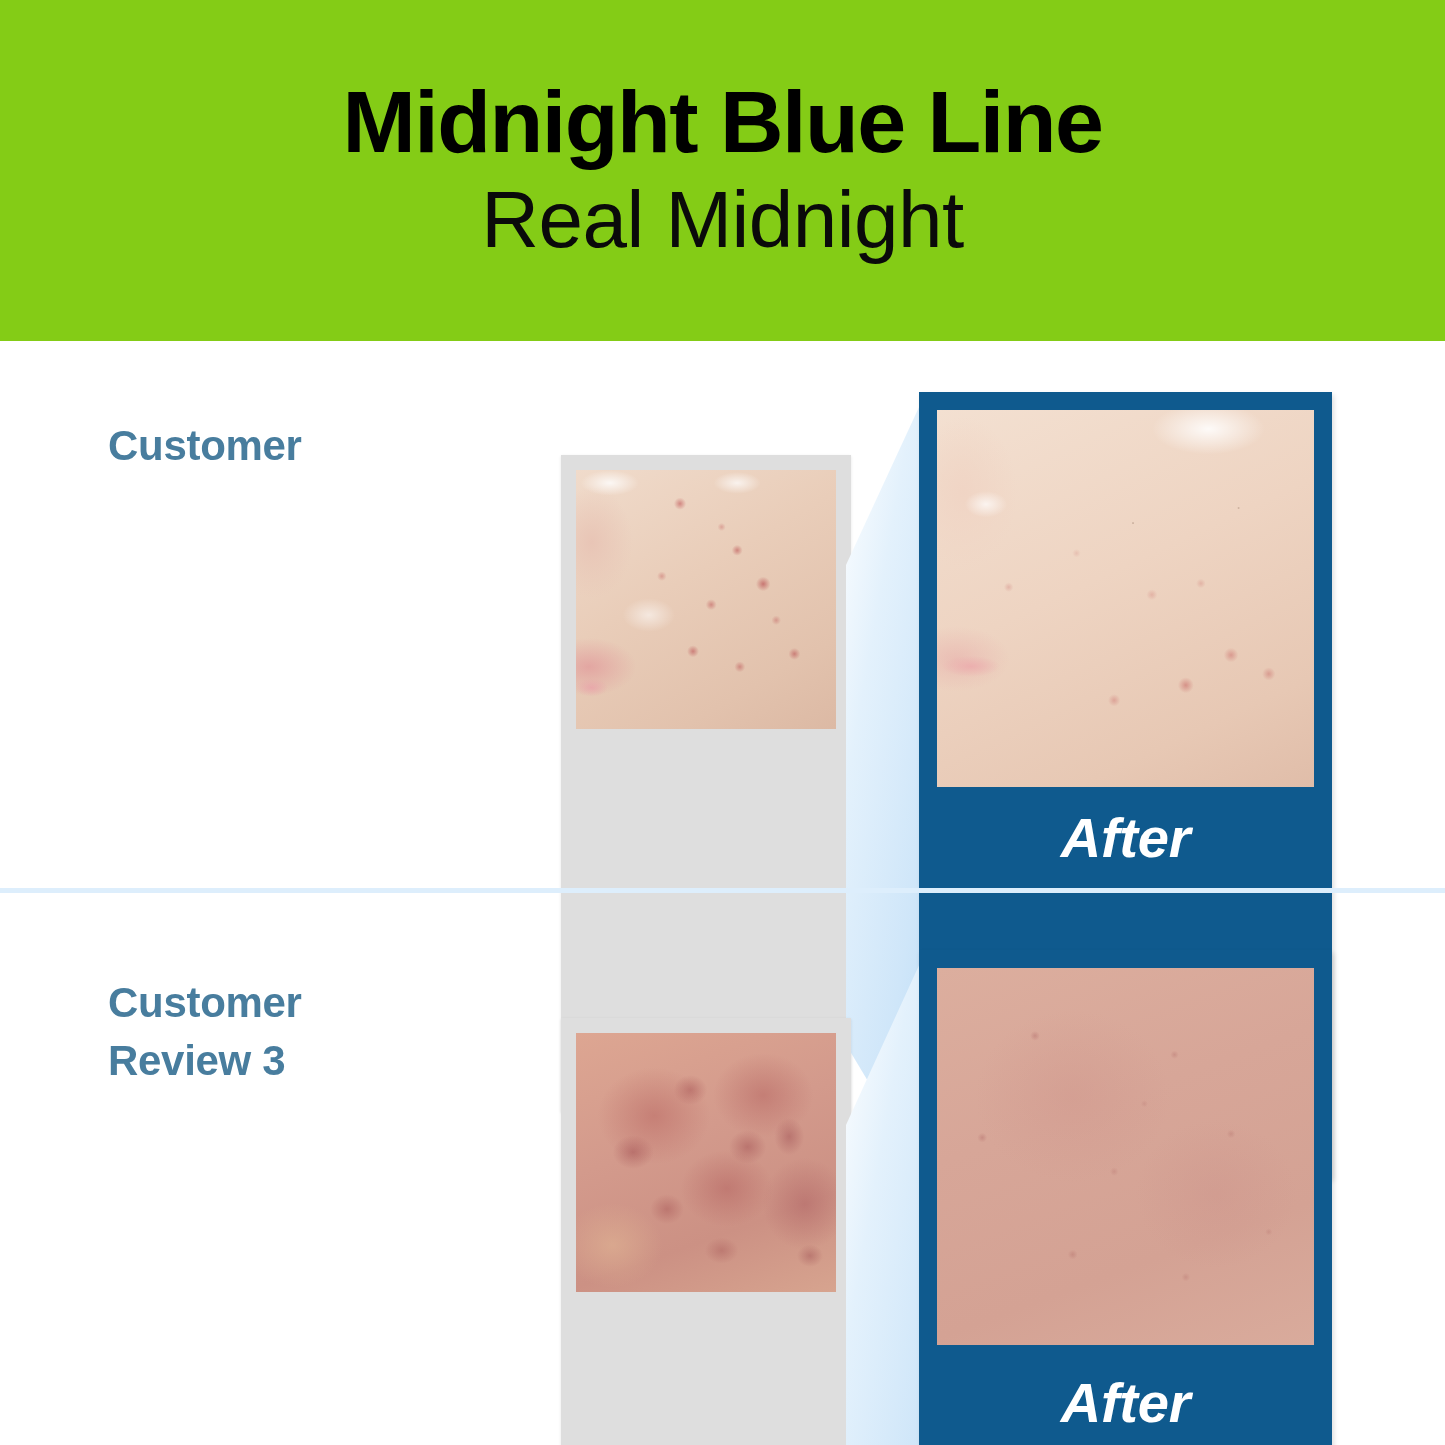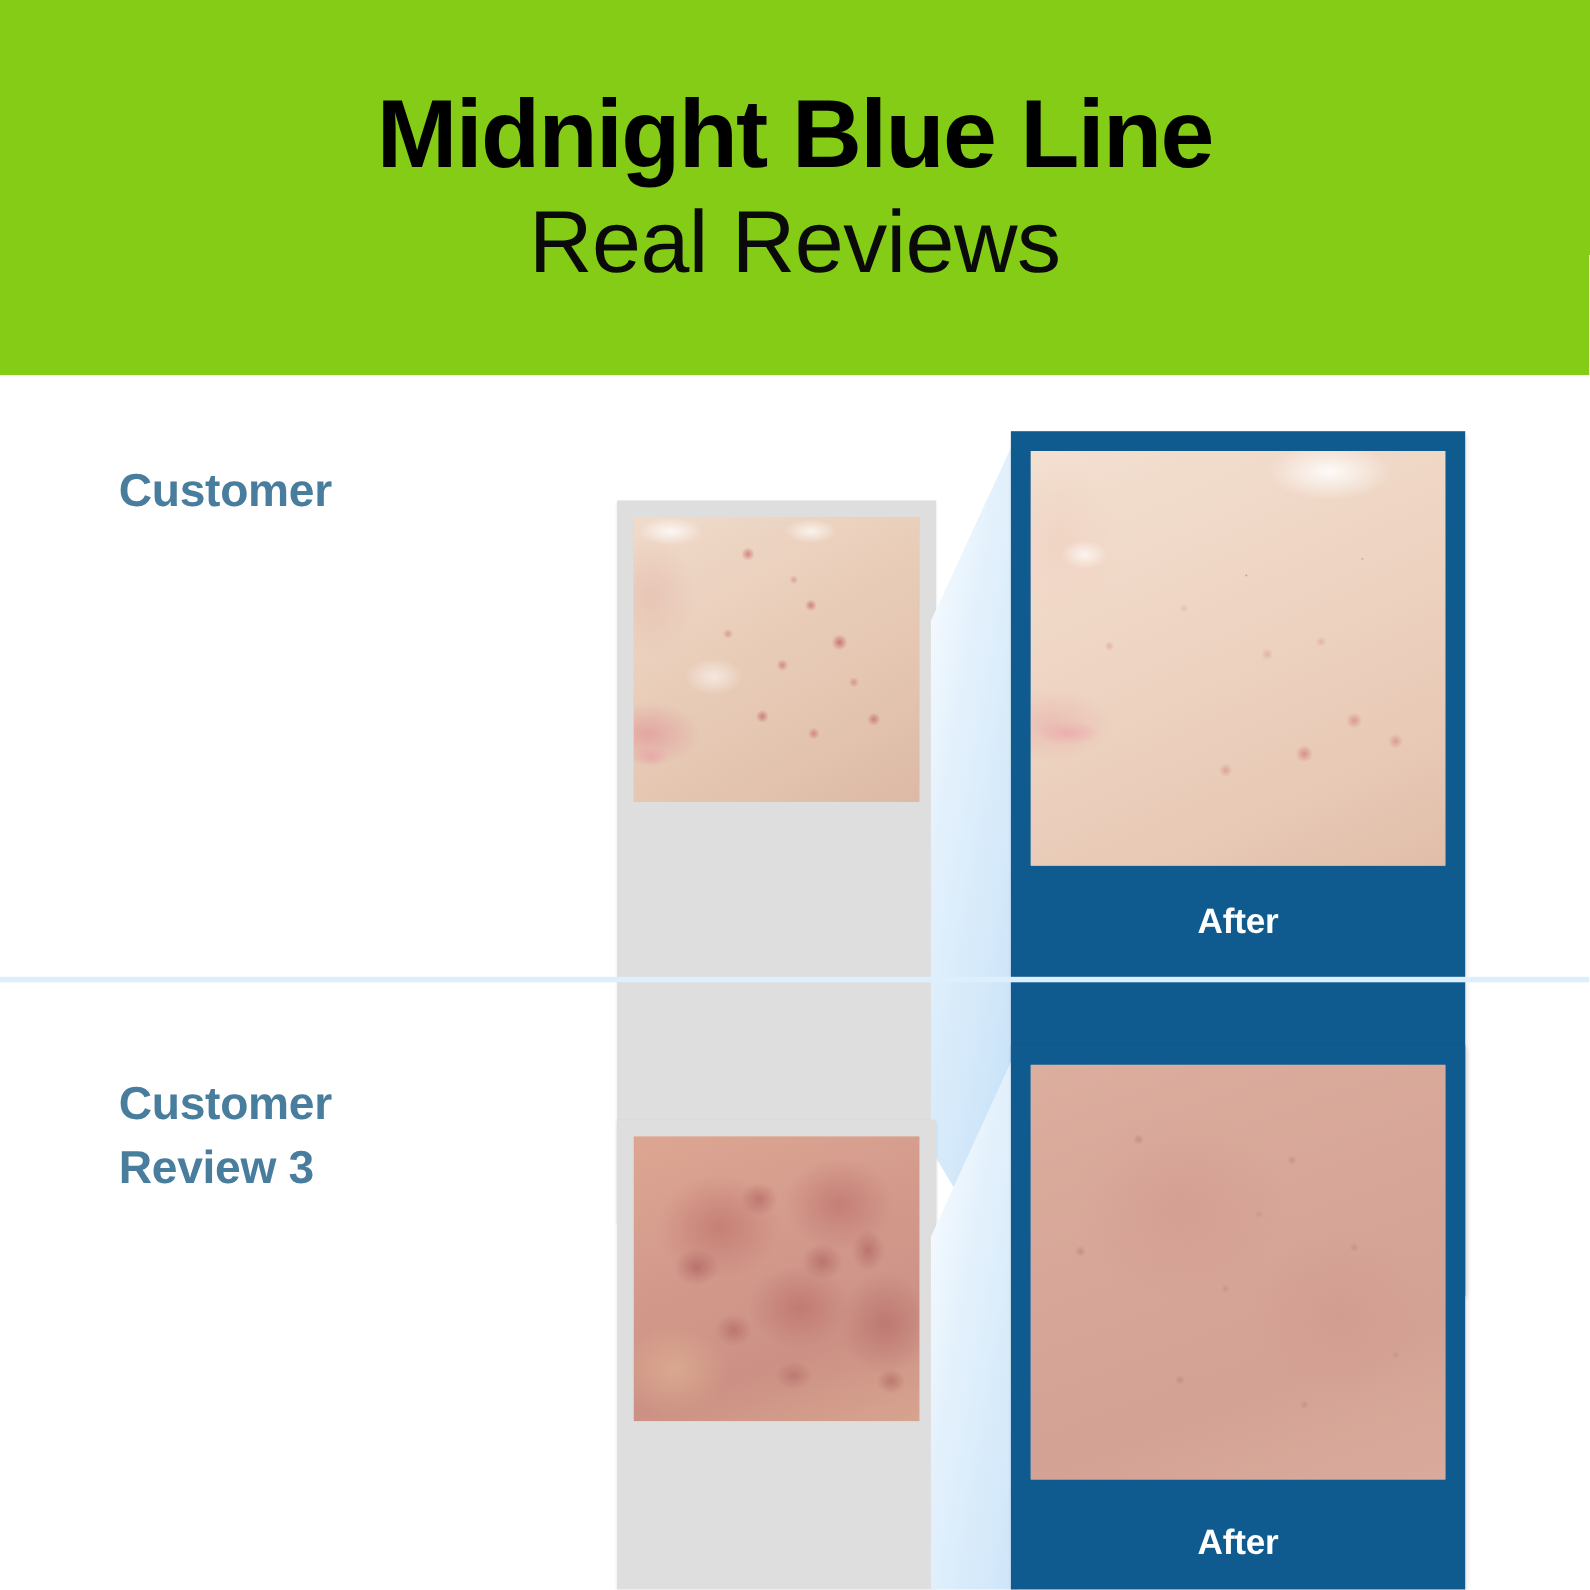--- a/index.html
+++ b/index.html
@@ -151,24 +151,25 @@
     left: 18px; top: 18px;
     width: 377px; height: 377px;
     overflow: hidden;
     background: #e8cdbb;
   }
   .after-label {
     position: absolute;
     left: 0;
     width: 413px;
     display: flex; align-items: center; justify-content: center;
-    font-size: 32px;
+    font-size: 56px;
     font-weight: 700;
     color: #ffffff;
     letter-spacing: -0.2px;
+    font-style: italic;
   }
   .review.r1 .after-label { top: 404px; height: 82px; }
   .review.r2 .after-label { top: 410px; height: 85px; }
 
   
   .skin { position:absolute; left:0; top:0; width:100%; height:100%; }
 
   
   .skin-acne-before {
     background:
@@ -271,21 +272,21 @@
       radial-gradient(circle 5px at 55% 36%, rgba(180,112,108,0.26), rgba(180,112,108,0) 72%);
   }
 </style>
 </head>
 <body>
 
 <div class="page">
 
   <div class="header">
     <div class="header-title">Midnight Blue Line</div>
-    <div class="header-subtitle">Real Reviews</div>
+    <div class="header-subtitle">Real Midnight</div>
   </div>
 
   <div class="review r1">
 
     <div class="review-label">
       <span class="lbl-line">Customer</span>
     </div>
 
     <div class="before-card">
       <div class="before-photo">

